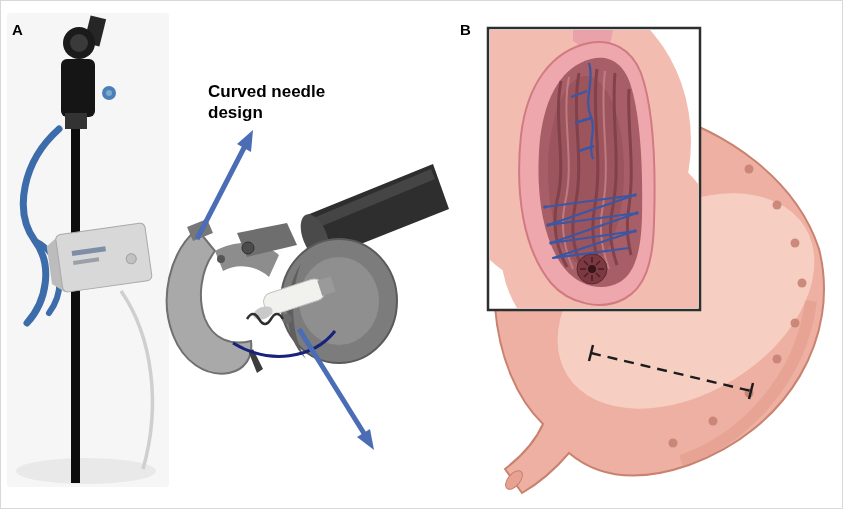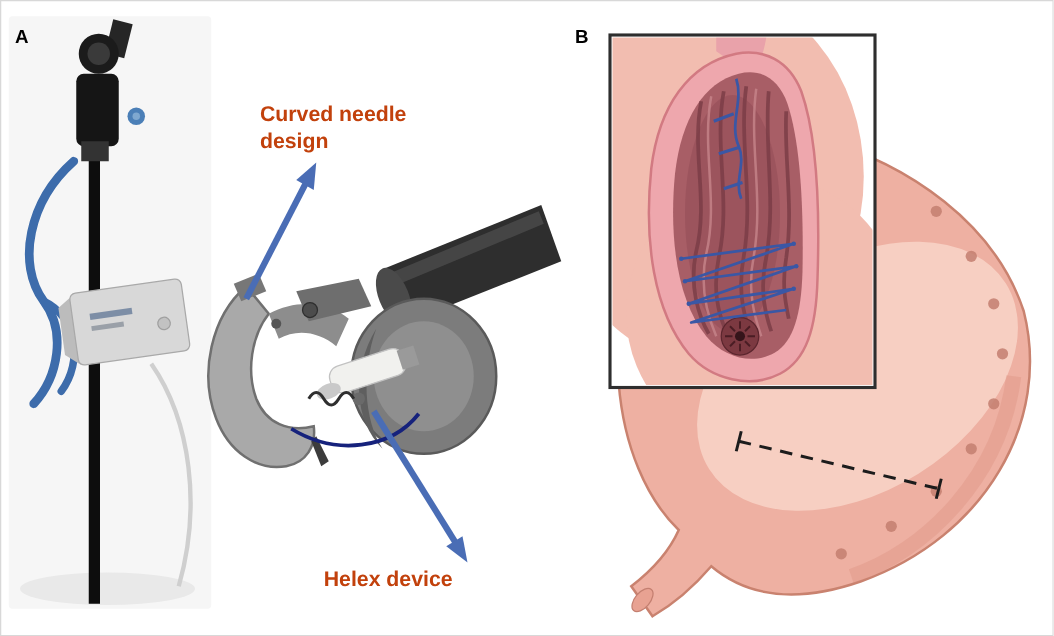--- a/index.html
+++ b/index.html
@@ -7,21 +7,21 @@
     position:relative;width:843px;height:509px;background:#ffffff;
     border:1px solid #d8d8d8;box-sizing:border-box;overflow:hidden;
   }
   .figure svg{position:absolute;left:0;top:0;}
   .panel-label{
     position:absolute;font-weight:bold;font-size:15px;color:#000;z-index:5;
   }
   .label-a{left:11px;top:20px;}
   .label-b{left:459px;top:20px;}
   .annotation{
-    position:absolute;font-weight:bold;font-size:17px;color:#c2410c;z-index:5;line-height:1.25;
+    position:absolute;font-weight:bold;font-size:17px;color:#000000;z-index:5;line-height:1.25;
   }
   .annotation.curved{left:207px;top:80px;width:150px;}
   .annotation.helex{left:258px;top:452px;white-space:nowrap;}
 </style>
 </head>
 <body>
 
 <div class="figure">
 
   <svg width="843" height="509" viewBox="0 0 843 509">
@@ -185,15 +185,14 @@
             <circle cx="636" cy="212" r="1.8"></circle>
             <circle cx="634" cy="230" r="1.8"></circle>
         </g>
       </g>
     </g>
   </svg>
 
   <div class="panel-label label-a">A</div>
   <div class="panel-label label-b">B</div>
   <div class="annotation curved">Curved needle design</div>
-  <div class="annotation helex">Helex device</div>
 
 </div>
 
 </body></html>

